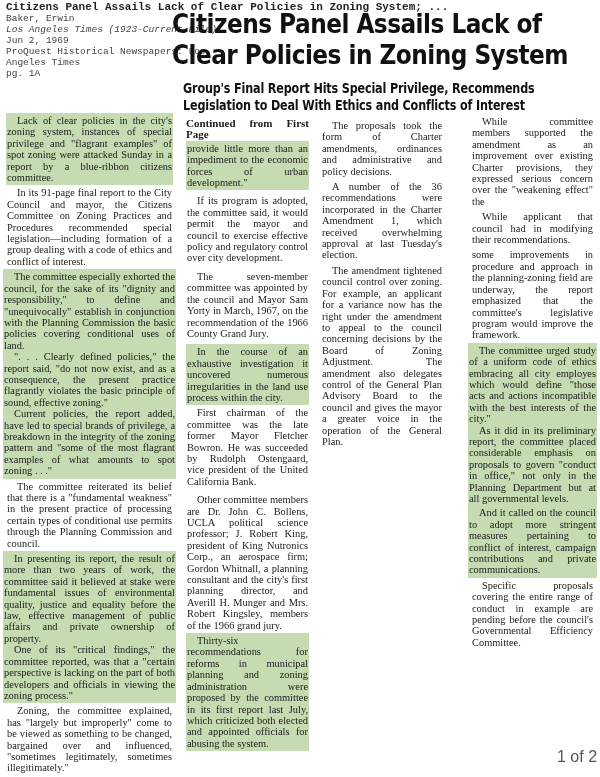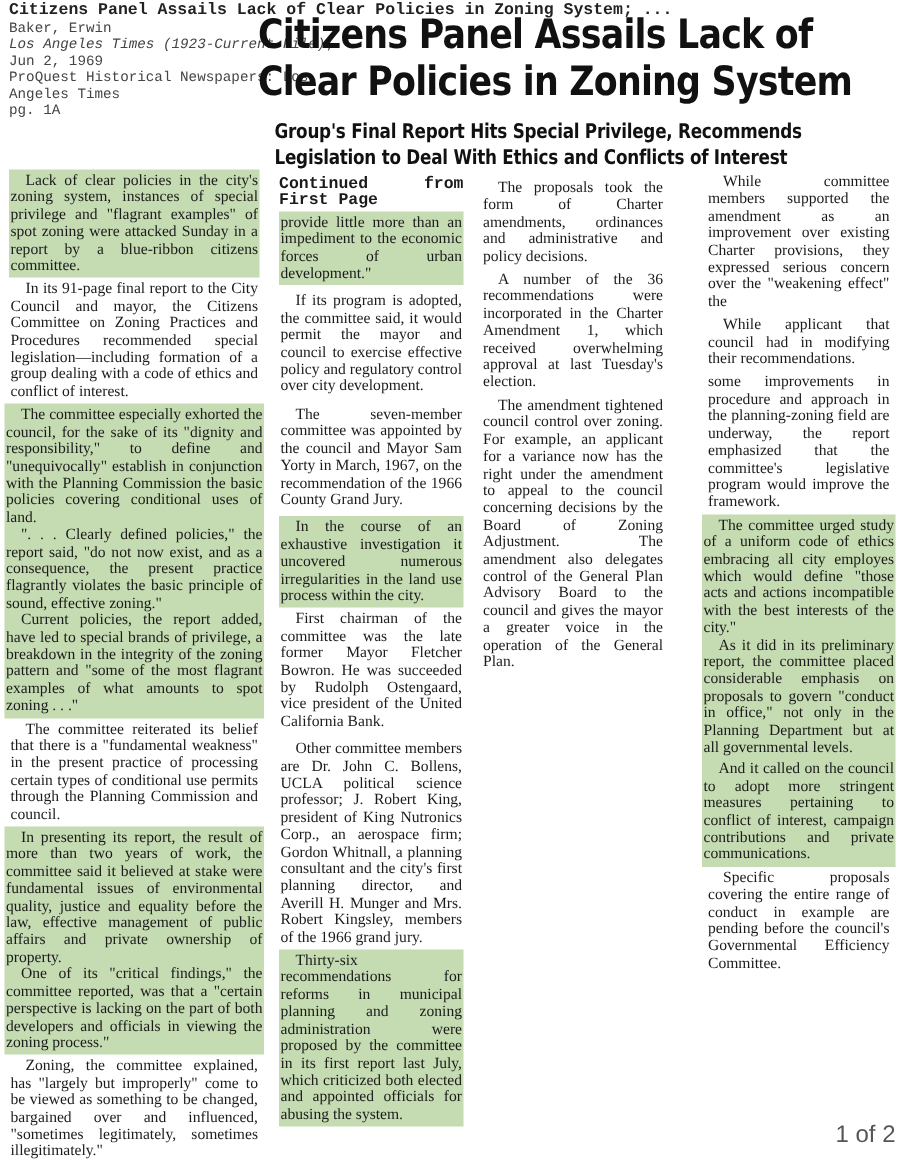--- a/index.html
+++ b/index.html
@@ -9,21 +9,21 @@
   .meta .pub { font-style:italic; }
   .headline { position:absolute; left:172px; top:8px; width:420px; font-family:"DejaVu Sans", sans-serif; font-weight:bold; font-size:27px; line-height:31px; letter-spacing:-0.6px; color:#111; transform:scaleX(0.86); transform-origin:left top; width:488px; }
   .subhead { position:absolute; left:183px; top:80px; font-family:"DejaVu Sans", sans-serif; font-weight:bold; font-size:13.5px; line-height:17px; color:#111; transform:scaleX(0.83); transform-origin:left top; width:470px; letter-spacing:-0.2px; }
   .col { position:absolute; font-size:10.4px; line-height:11.4px; text-align:justify; color:#1b1b1b; }
   .col p { margin:0; text-indent:10px; }
   .hl { background:#c5dbb2; }
   .c1 { left:6px; top:113px; width:167px; }
   .c2 { left:186px; top:118px; width:123px; }
   .c3 { left:321px; top:118px; width:122px; }
   .c4 { left:471px; top:114px; width:123px; }
-  .cont { font-family:Liberation Mono, monospace; font-weight:bold; font-size:11px; margin-bottom:3px; text-indent:0 !important; }
+  .cont { font-family:Liberation Serif, serif; font-weight:bold; font-size:11px; margin-bottom:3px; text-indent:0 !important; }
   .block { padding:2px 1px; margin:0 -3px;font-family:Liberation Serif, serif; }
   .pagenum { position:absolute; left:557px; top:748px; font-family:"Liberation Sans", sans-serif; font-size:16px; color:#555; }
   .spacer { height:3px; }
 </style>
 </head>
 <body>
 
 <div class="meta">
   <div class="title">Citizens Panel Assails Lack of Clear Policies in Zoning System; ...</div>
   <div>Baker, Erwin</div>

